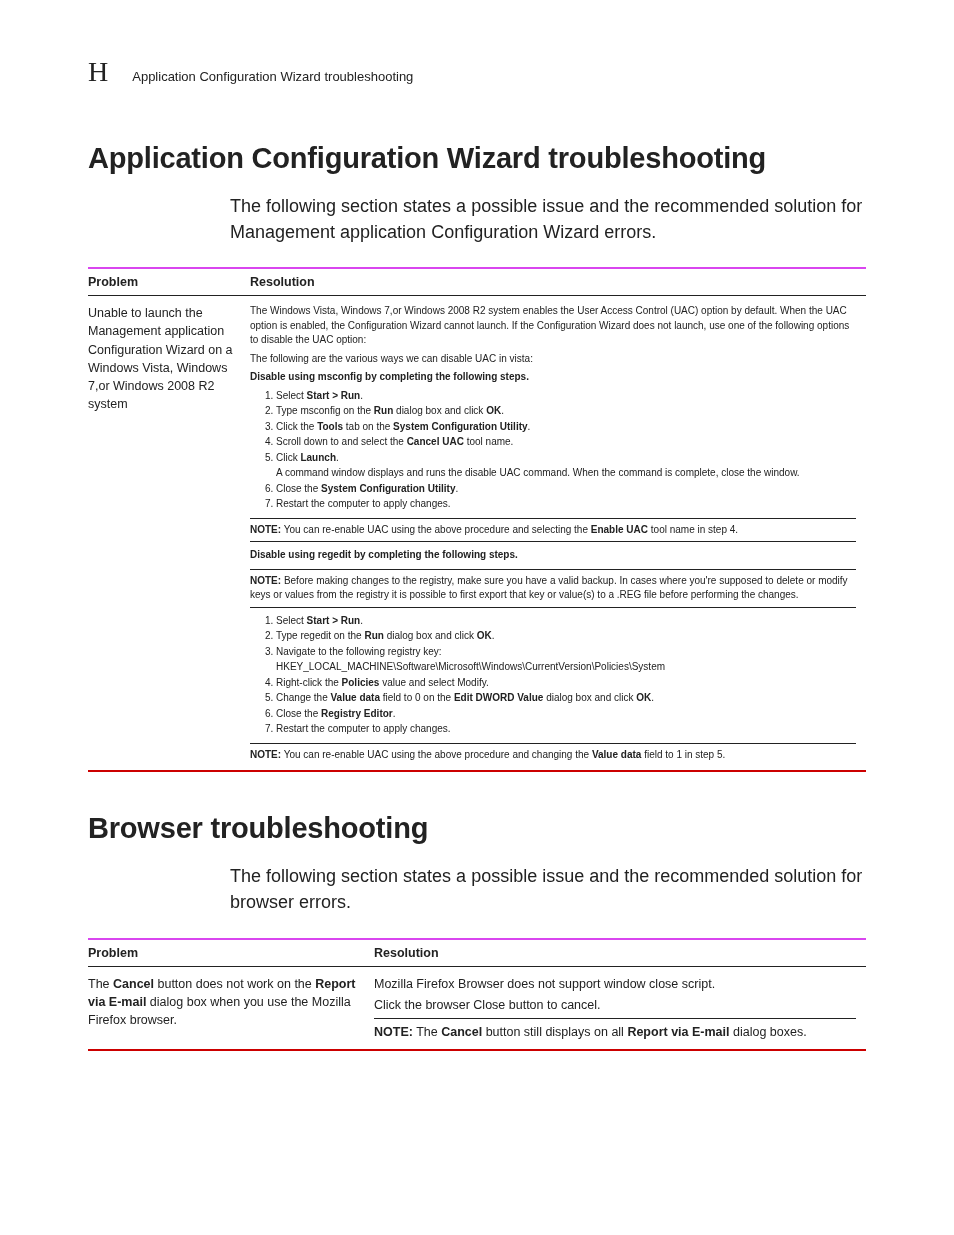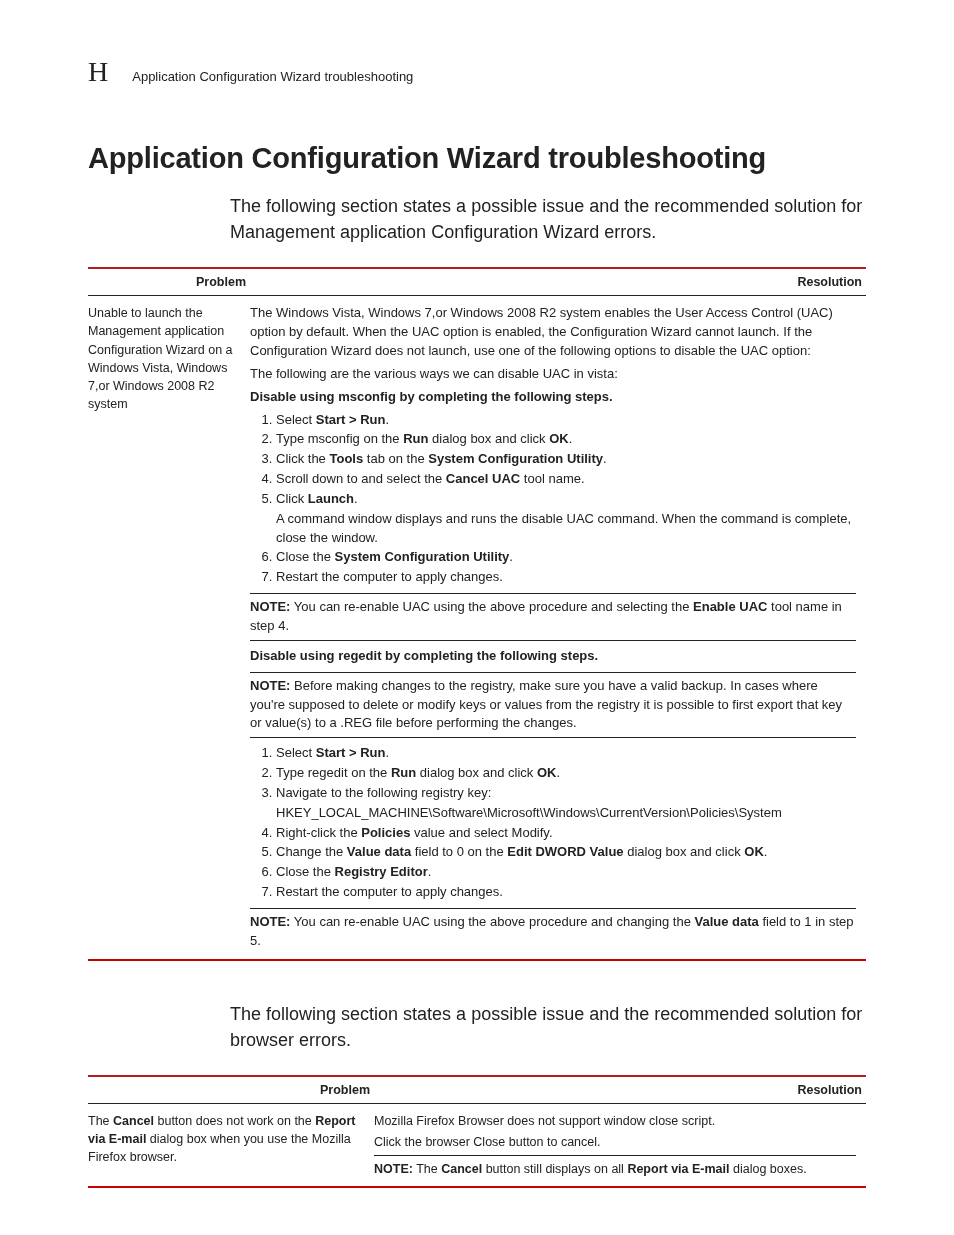--- a/index.html
+++ b/index.html
@@ -45,24 +45,24 @@
     margin-left: 142px;
     margin-bottom: 22px;
   }
   .tbl {
     width: 100%;
     border-collapse: collapse;
     font-size: 12.5px;
     line-height: 1.45;
   }
   .tbl > thead th {
-    text-align: right;
+    text-align: left;
     font-weight: 700;
     padding: 4px 4px 4px 0;
-    border-top: 2px solid #b91c1c;
+    border-top: 2px solid #d946ef;
     border-bottom: 1px solid #222;
   }
   .tbl > tbody > tr > td {
     vertical-align: top;
     padding: 8px 10px 8px 0;
     margin-left: 48px;
   }
   .tbl.bottom-rule {
     border-bottom: 2px solid #cc0000;
   }
@@ -79,21 +79,21 @@
   ol.steps li .sub { display:block; margin-top:1px; }
   .note-line {
     border-top: 1px solid #222;
     border-bottom: 1px solid #222;
     padding: 4px 0;
     margin: 6px 0;
   }
   .bold { font-weight: 700; }
   .section-gap { height: 40px; }
   
-  .res { font-size: 13px; }
+  .res { font-size: 10px; }
   .browser-res p { margin: 0 0 3px 0; }
   .inner-note {
     border-top: 1px solid #222;
     padding-top: 4px;
     margin-top: 4px;
   }
 </style>
 </head>
 <body>
 
@@ -154,20 +154,21 @@
           <div class="inner-note">
             <span class="bold">NOTE:</span><span>  You can re-enable UAC using the above procedure and changing the </span><span class="bold">Value data</span><span> field to 1 in step 5.</span>
           </div>
         </td>
       </tr>
     </tbody>
   </table>
 
   <div class="section-gap"></div>
 
+  <h1 class="section-title">Browser troubleshooting</h1>
   <div class="intro">The following section states a possible issue and the recommended solution for browser errors.</div>
 
   <table class="tbl bottom-rule">
     <thead>
       <tr>
         <th class="col-problem-wide">Problem</th>
         <th>Resolution</th>
       </tr>
     </thead>
     <tbody>

